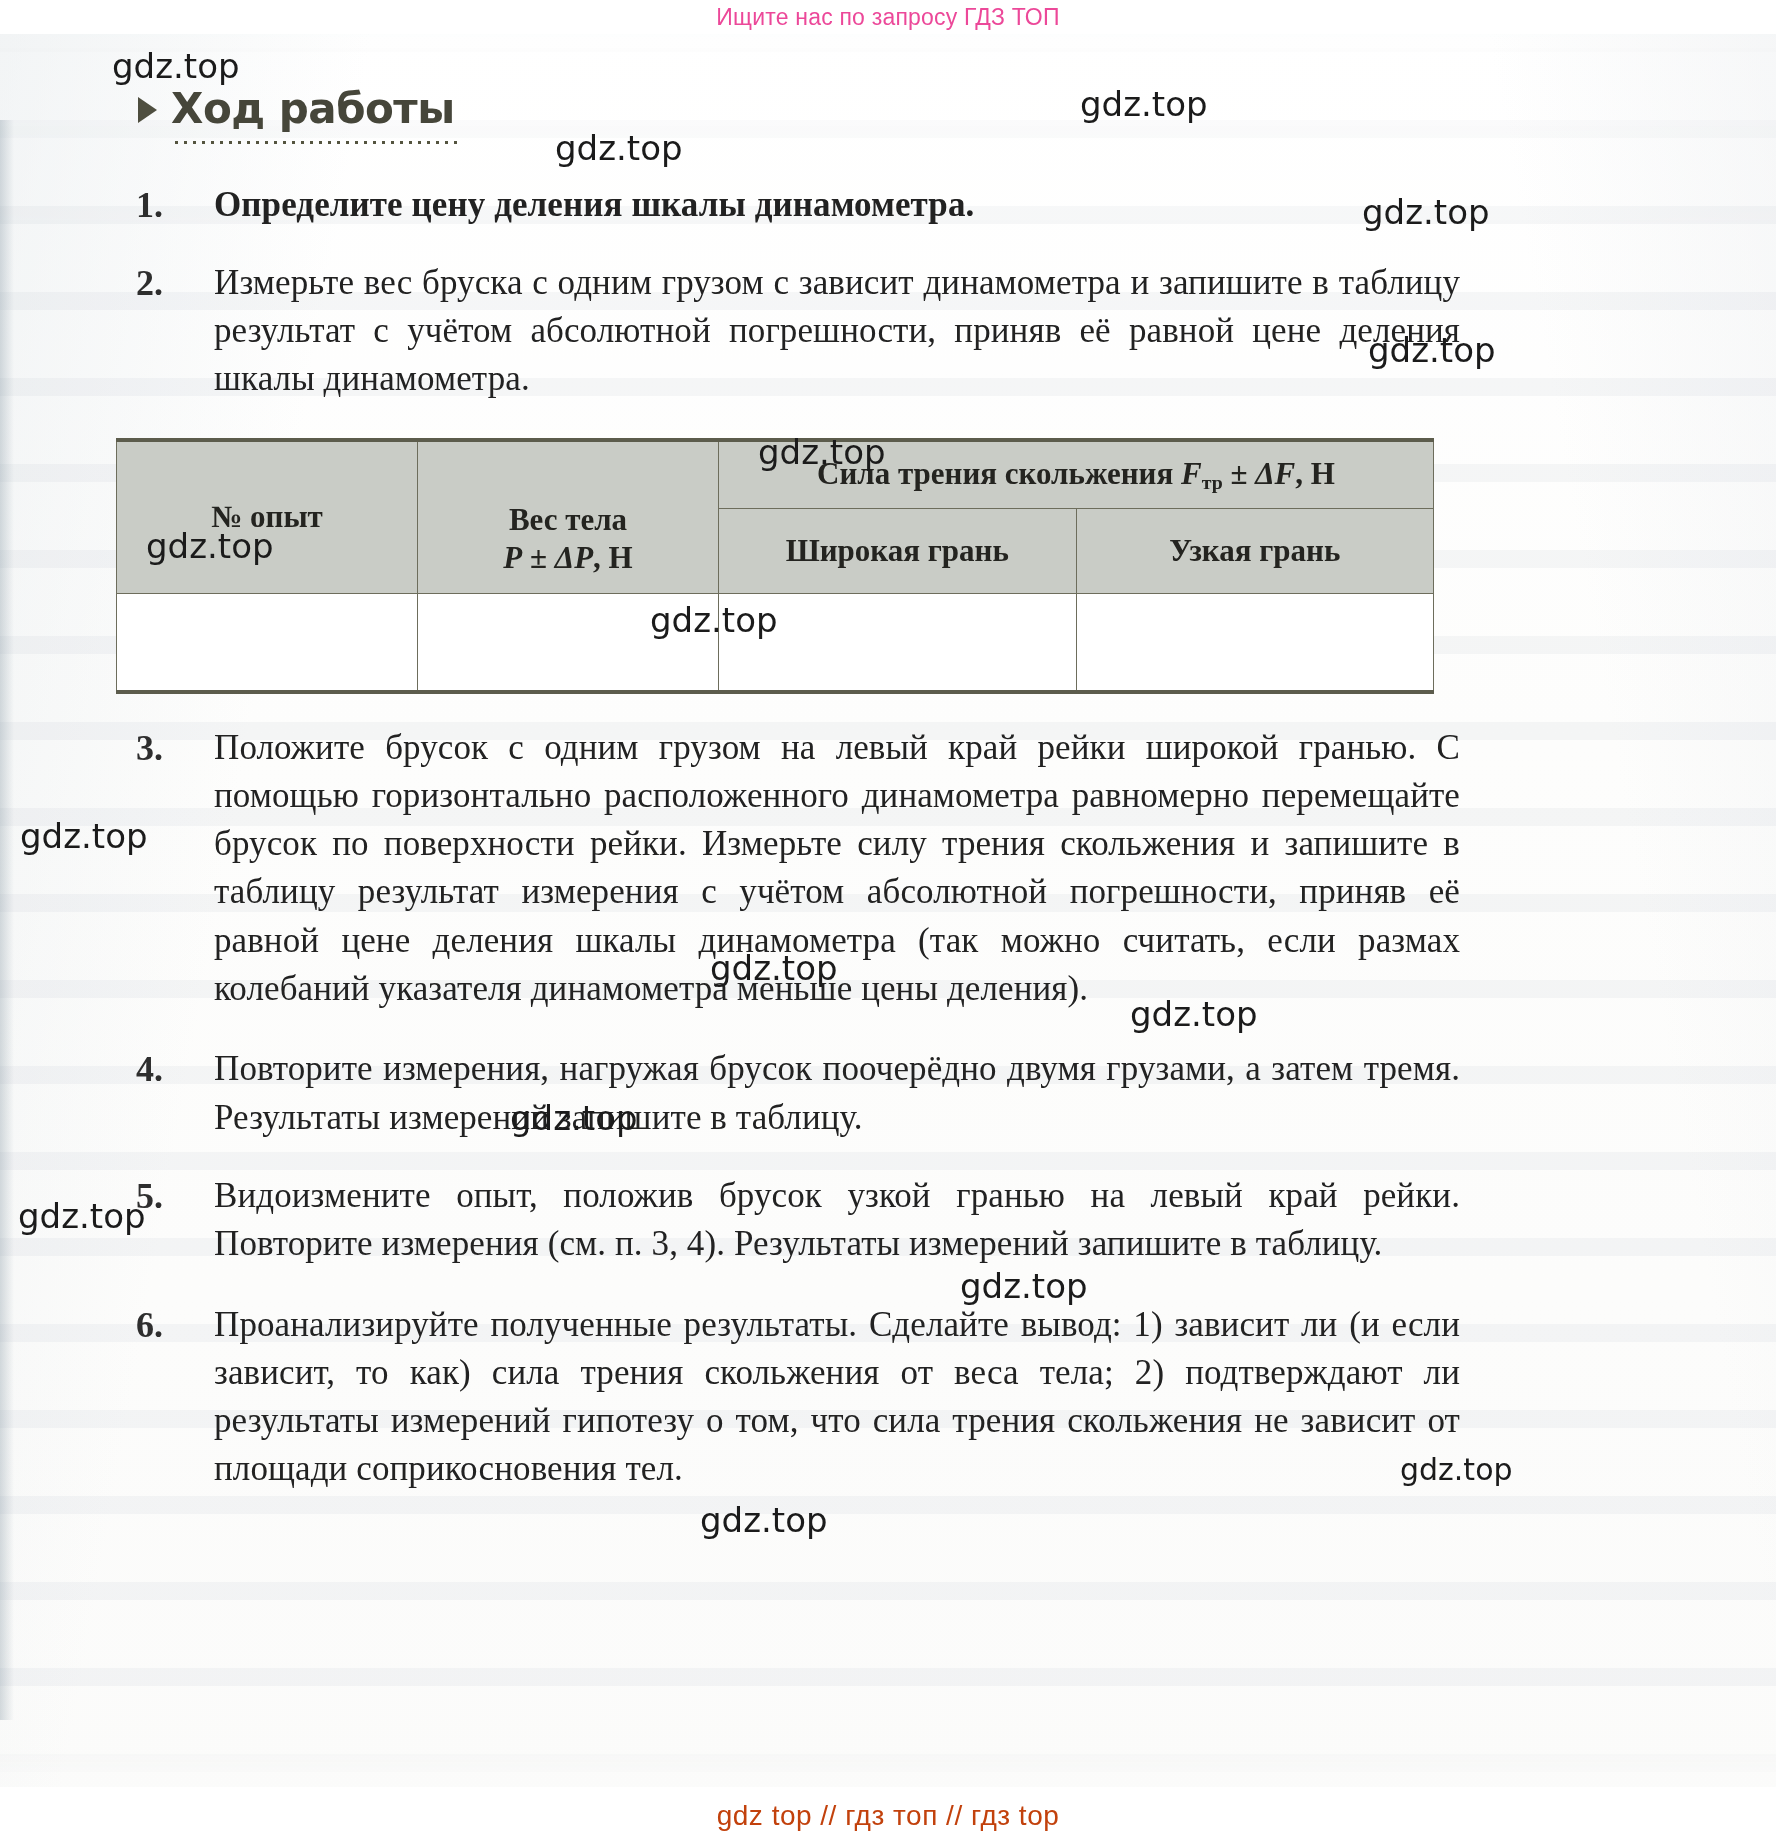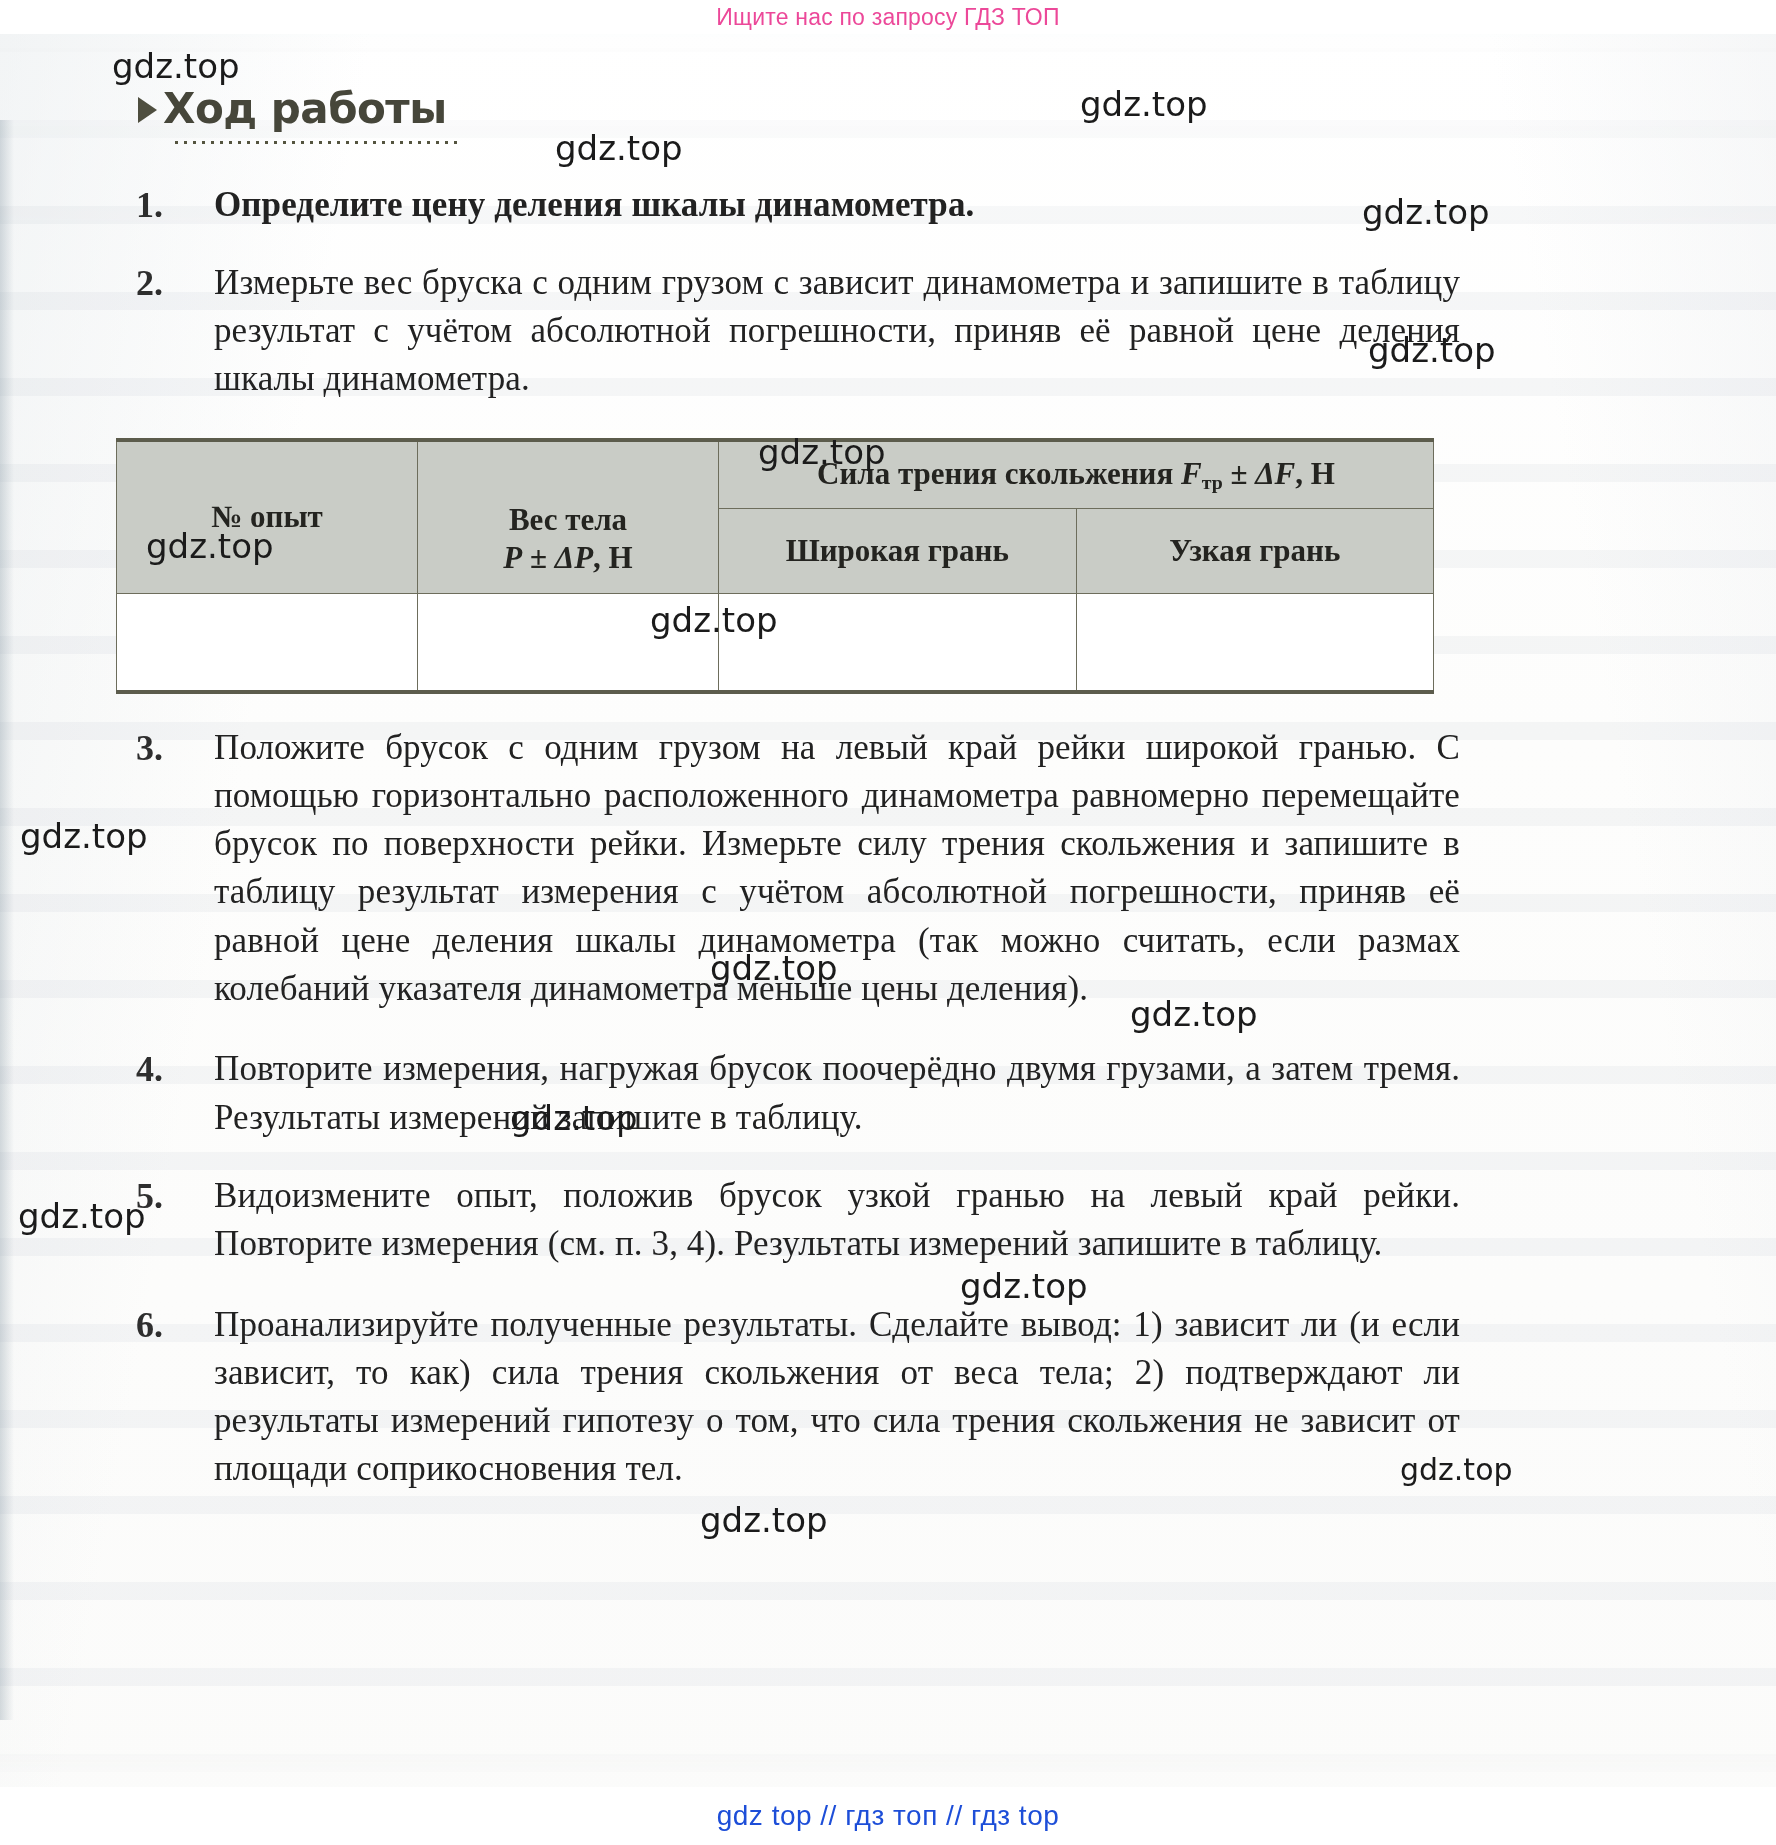--- a/index.html
+++ b/index.html
@@ -103,21 +103,21 @@
 
   
   #section-heading {
     position: relative;
     margin: 28px 0 0 0;
     padding-left: 8px;
   }
   #section-heading .head-row {
     display: flex;
     align-items: center;
-    gap: 6px;
+    gap: 14px;
   }
   #section-heading .tri {
     width: 0; height: 0;
     border-left: 19px solid #4e4e3f;
     border-top: 13px solid transparent;
     border-bottom: 13px solid transparent;
     margin-top: 3px;
   }
   #section-heading .head-title {
     font-family: "DejaVu Sans", "Liberation Sans", sans-serif;
@@ -313,14 +313,14 @@
     <span class="wm" style="left: 710px; top: 948px; font-size: 34px; opacity: 1;">gdz.top</span>
     <span class="wm" style="left: 1130px; top: 994px; font-size: 34px; opacity: 1;">gdz.top</span>
     <span class="wm" style="left: 510px; top: 1098px; font-size: 34px; opacity: 1;">gdz.top</span>
     <span class="wm" style="left: 18px; top: 1196px; font-size: 34px; opacity: 1;">gdz.top</span>
     <span class="wm" style="left: 960px; top: 1266px; font-size: 34px; opacity: 1;">gdz.top</span>
     <span class="wm" style="left: 1400px; top: 1452px; font-size: 30px; opacity: 1;">gdz.top</span>
     <span class="wm" style="left: 700px; top: 1500px; font-size: 34px; opacity: 1;">gdz.top</span>
   </div>
 
 <div id="bottom-banner">
-  <span class="banner-text" style="color: #1d4ed8;">gdz top  //  гдз топ  //  гдз top</span>
+  <span class="banner-text" style="color: #c2410c;">gdz top  //  гдз топ  //  гдз top</span>
 </div>
 
 </body></html>

